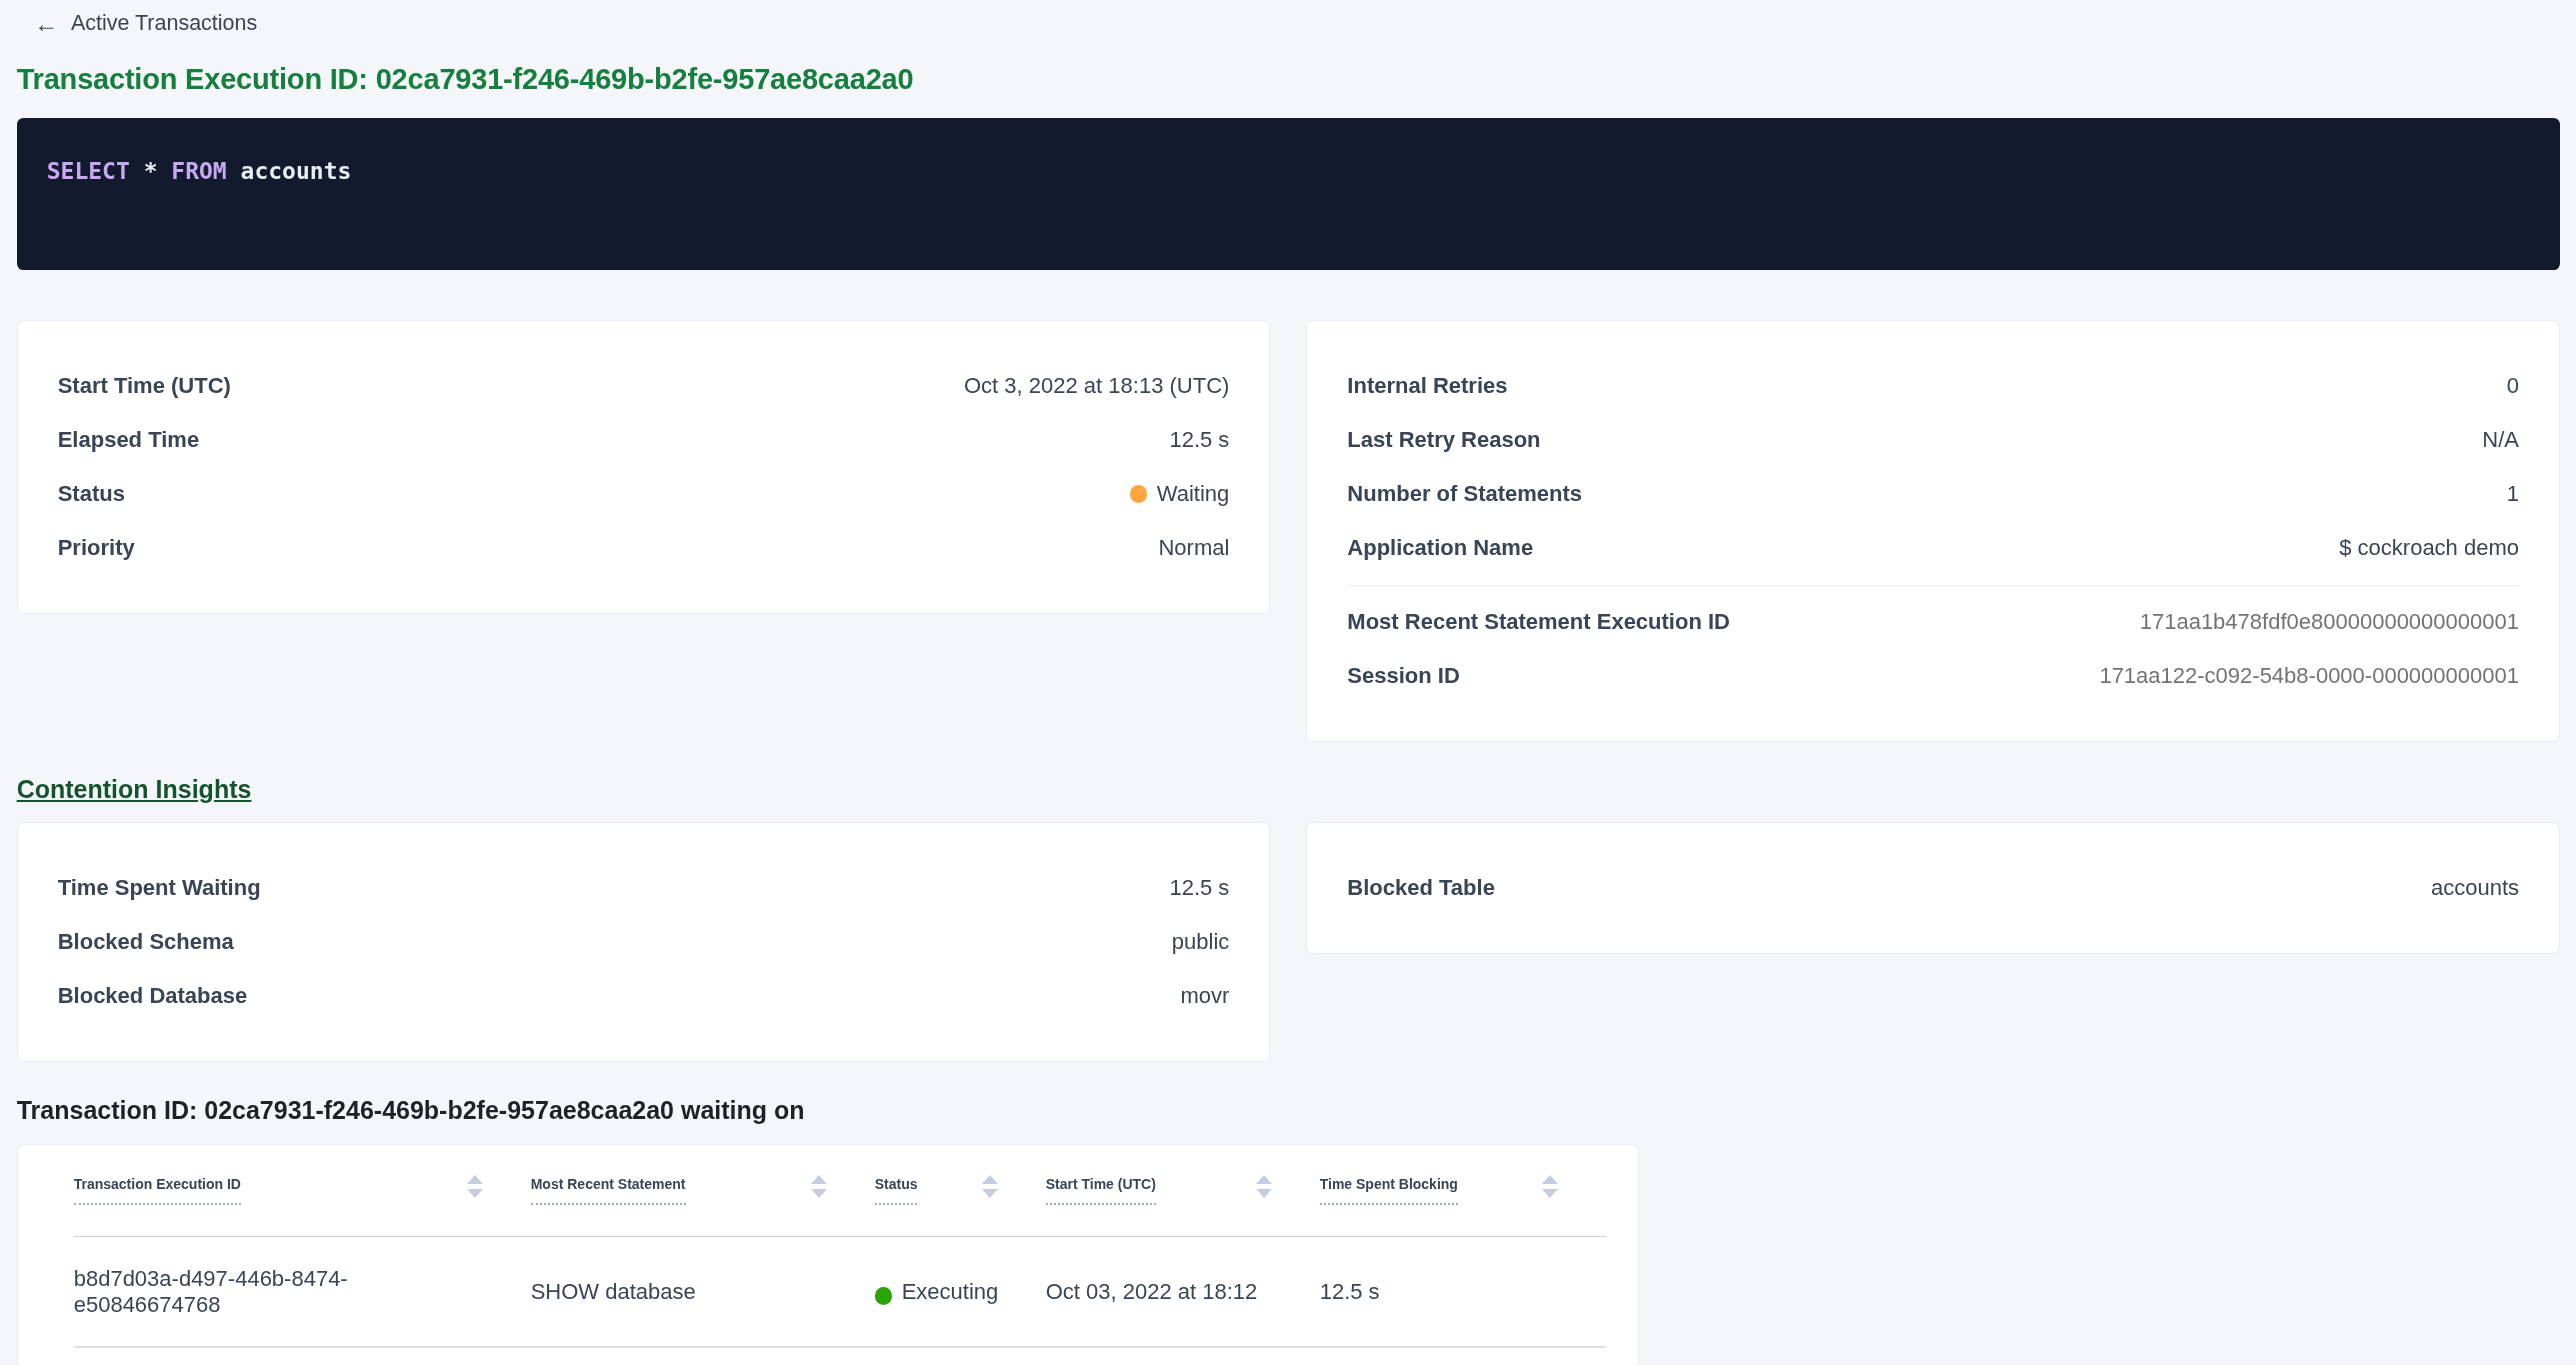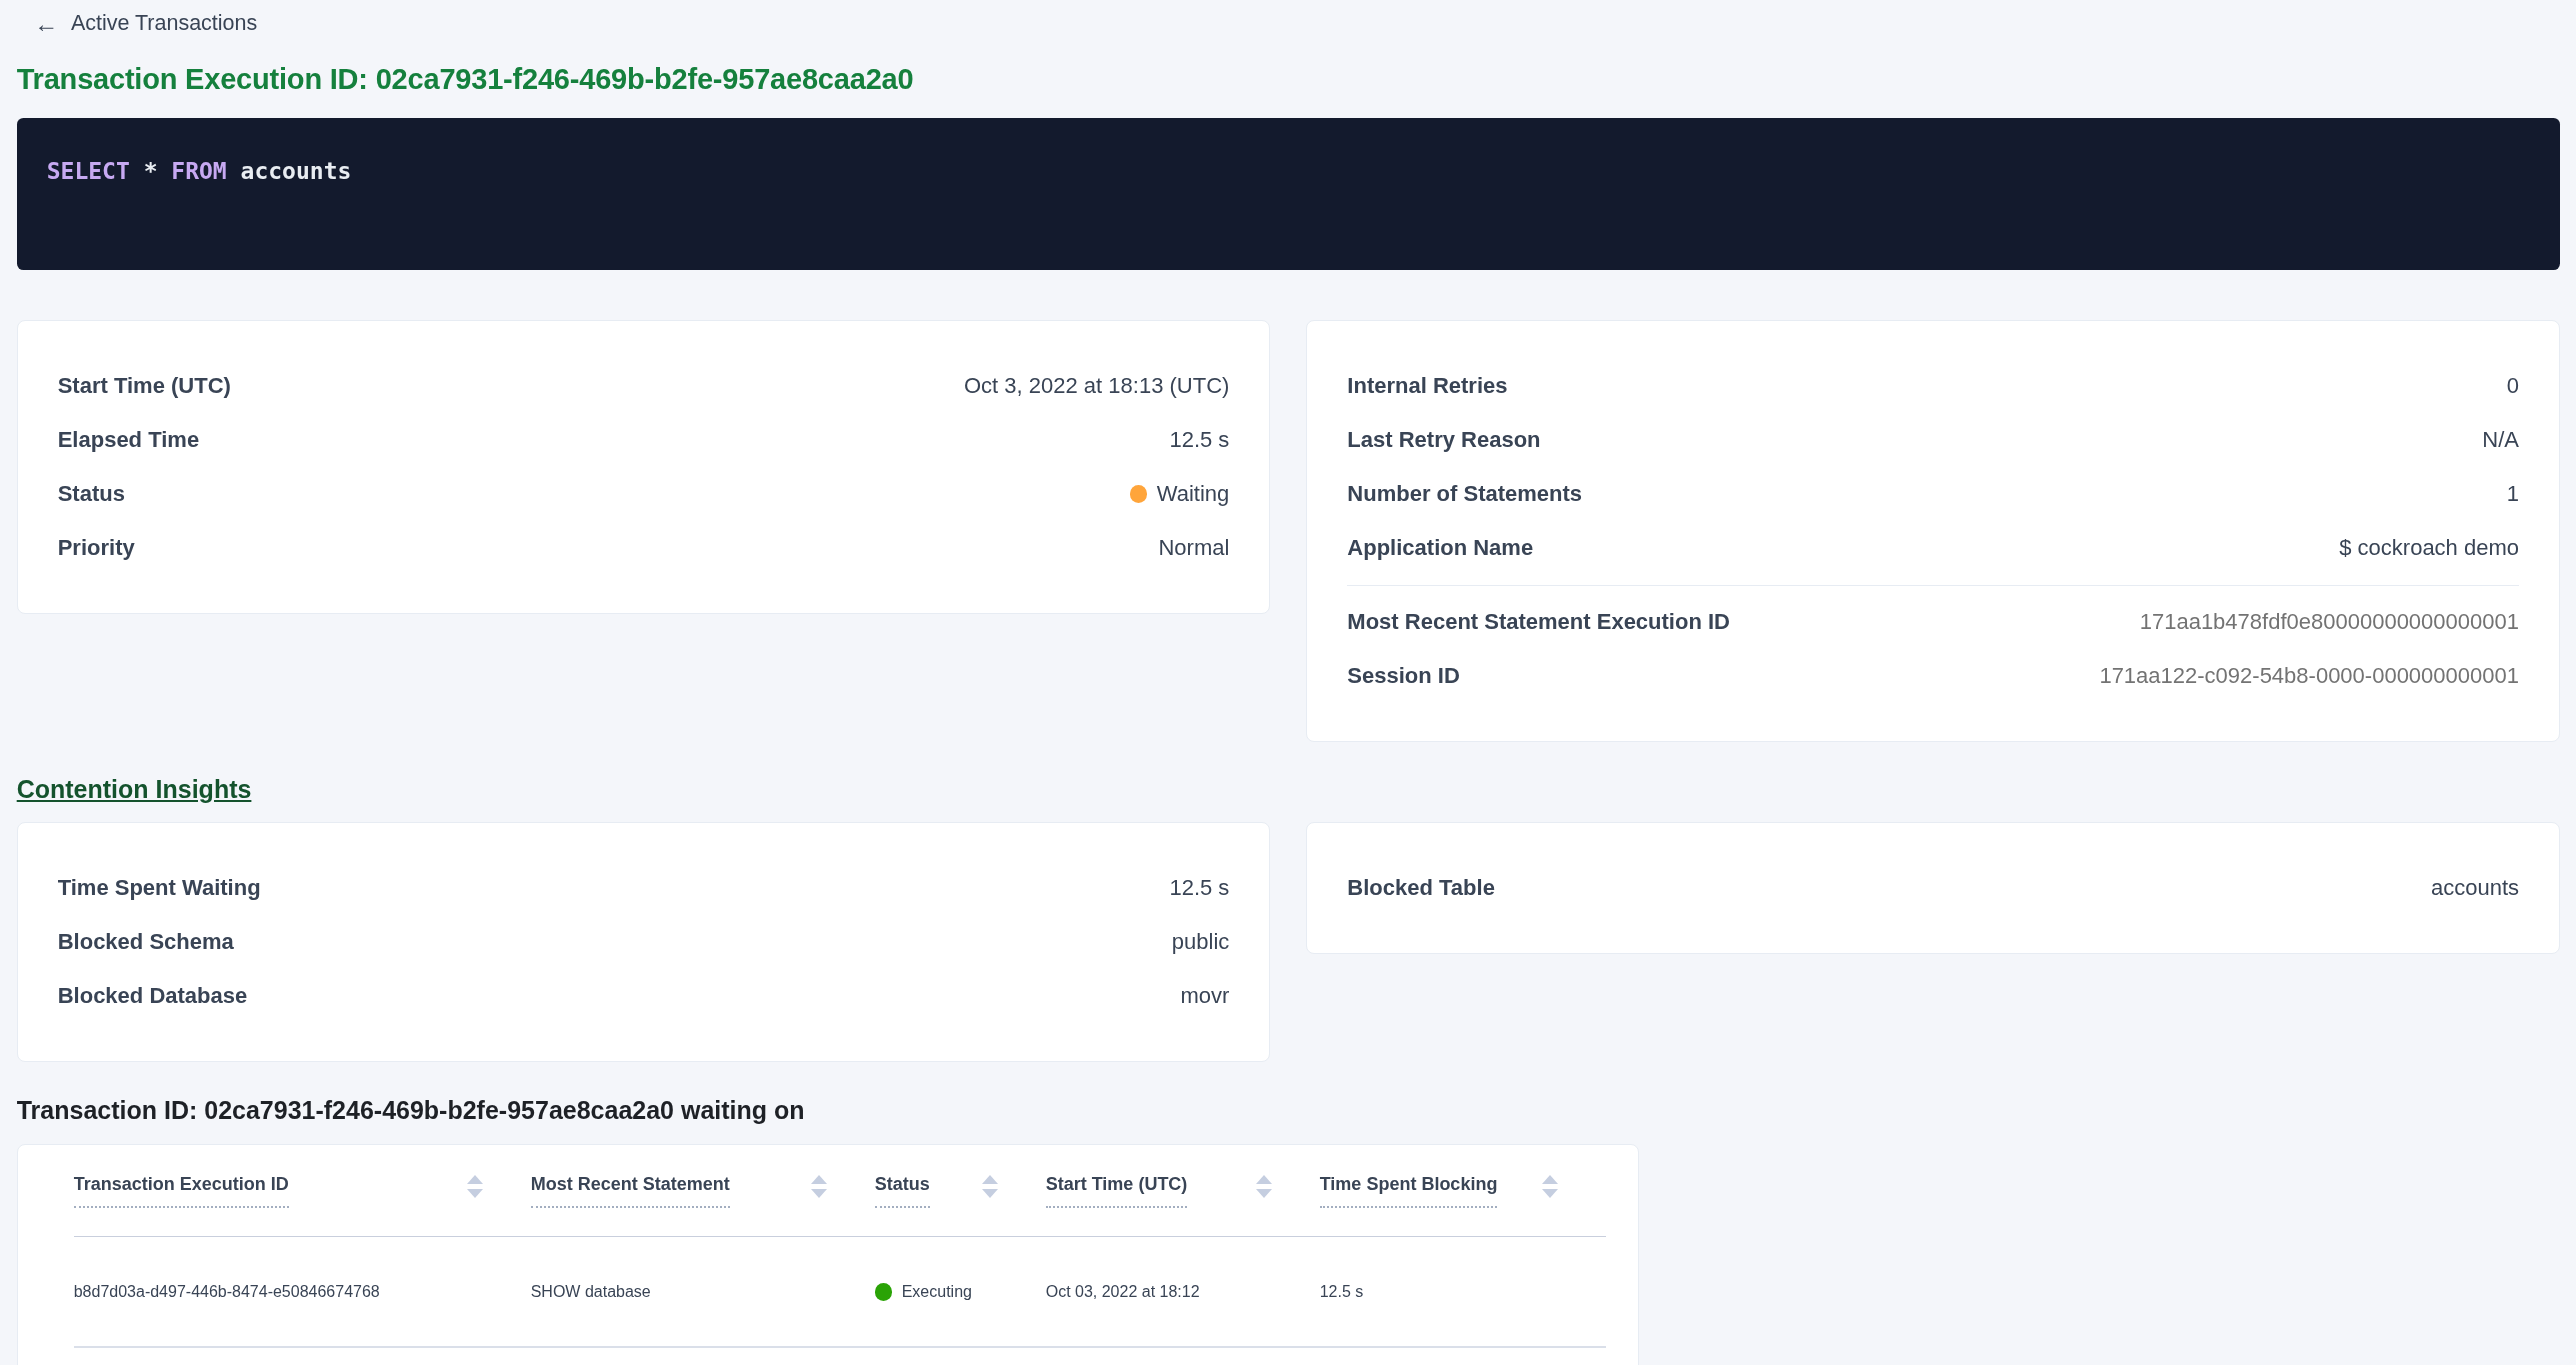--- a/index.html
+++ b/index.html
@@ -93,30 +93,30 @@
   }
   .thead-row {
     display:flex; align-items:center;
     height:92px;
     border-bottom:1.6px solid #c9cfdd;
   }
   .tbody-row {
     display:flex; align-items:center;
     height:111px;
     border-bottom:2.4px solid #dadfe9;
-    font-size:16px; color:#394455;
+    font-size:22px; color:#394455;
   }
   .col-1 { width:457px; } .col-2 { width:344px; } .col-3 { width:171px; }
   .col-4 { width:274px; } .col-5 { flex:1; }
   .th {
     display:flex; justify-content:space-between; align-items:center;
     padding-right:48px; cursor:pointer;
   }
   .th-label {
-    font-size:18px; font-weight:bold; color:#394455;
+    font-size:14px; font-weight:bold; color:#394455;
     padding-bottom:11px;
     border-bottom:2.4px dotted #a3aec0;
   }
   .sort-icon { display:flex; flex-direction:column; gap:4.8px; margin-bottom:8px; }
   .sort-icon .tri-up {
     width:0; height:0;
     border-left:8px solid transparent; border-right:8px solid transparent;
     border-bottom:9.5px solid #c5cee0;
   }
   .sort-icon .tri-down {

